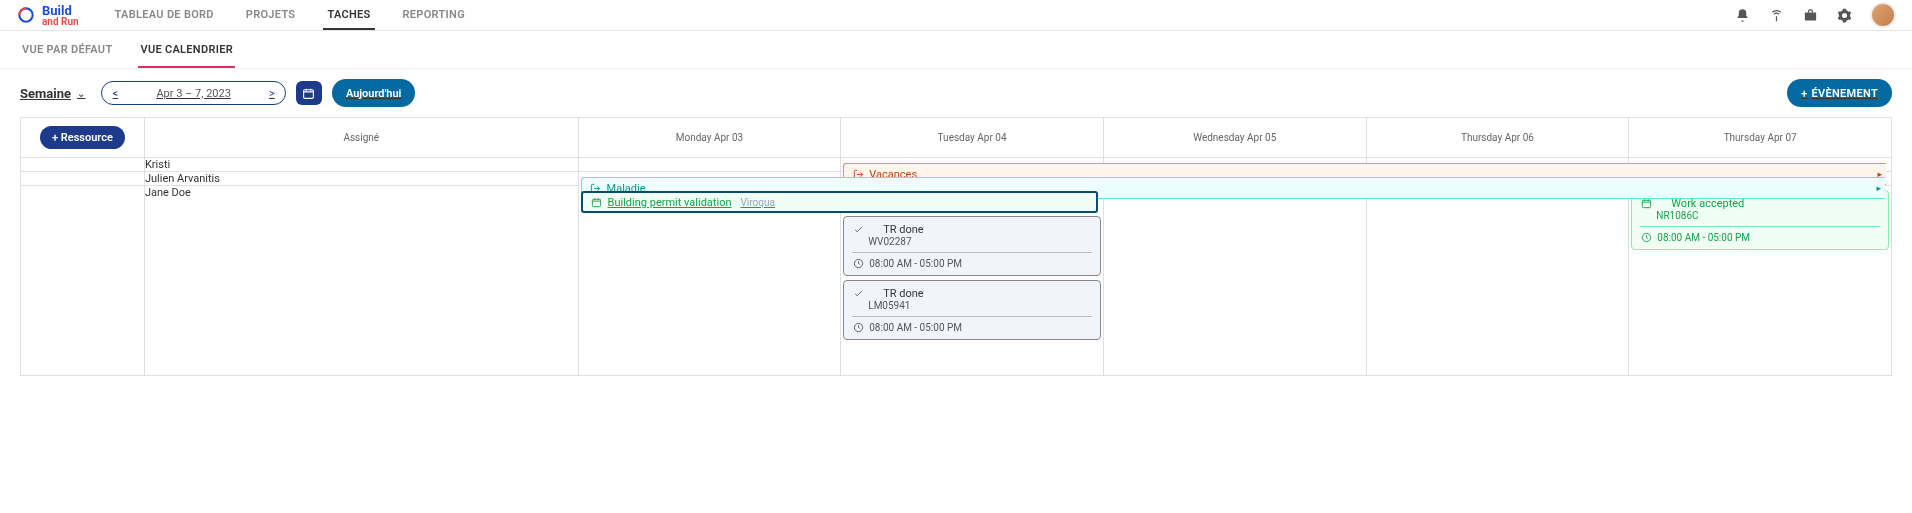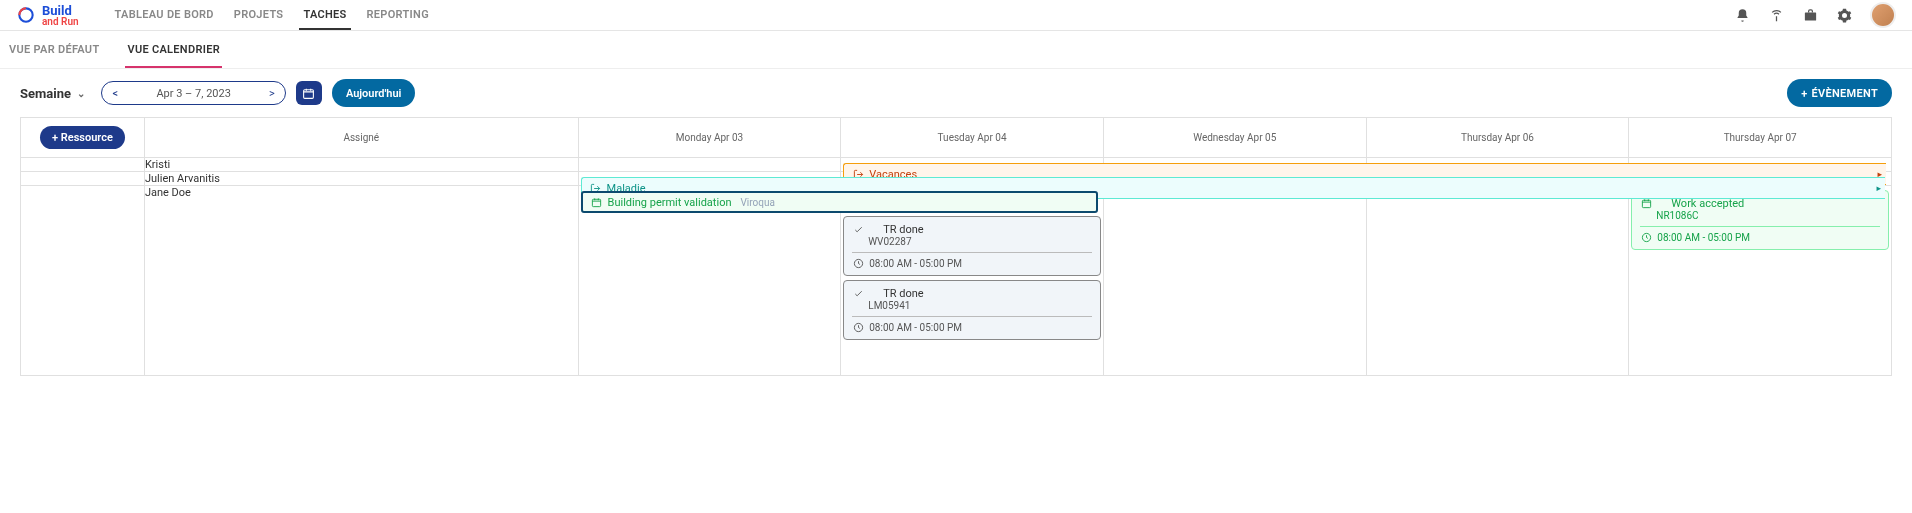--- a/index.html
+++ b/index.html
@@ -2,50 +2,50 @@
 <html><head>
 <meta charset="utf-8">
 <style>
 *{box-sizing:border-box;margin:0;padding:0;font-family:-apple-system,BlinkMacSystemFont,"Segoe UI",Roboto,Arial,sans-serif;}
 body{background:#fff;font-size:12px;color:#333;}
 .topbar{display:flex;align-items:center;height:31px;border-bottom:1px solid #e5e5e5;padding:0 16px;}
 .logo{display:flex;align-items:center;gap:6px;margin-right:32px;}
 .logo-icon svg{width:20px;height:20px;}
 .logo-text{font-size:13px;font-weight:700;color:#1d4ed8;line-height:1;}
 .logo-sub{font-size:10px;color:#ef4444;font-weight:600;line-height:1;}
-.nav-tabs{display:flex;gap:12px;align-items:center;height:100%;}
+.nav-tabs{display:flex;gap:24px;align-items:center;height:100%;}
 .nav-tab{color:#888;font-size:11px;font-weight:600;letter-spacing:.3px;padding:0 4px;height:100%;display:flex;align-items:center;cursor:pointer;border-bottom:2px solid transparent;}
 .nav-tab.active{color:#333;border-bottom-color:#333;}
 .topbar-right{margin-left:auto;display:flex;align-items:center;gap:18px;}
 .tb-icon{color:#555;cursor:pointer;width:16px;height:16px;display:flex;align-items:center;justify-content:center;}
 .avatar{width:26px;height:26px;border-radius:50%;background:linear-gradient(135deg,#e0a070 0%,#c08050 100%);border:2px solid #eee;}
-.subbar{display:flex;gap:24px;padding:12px 7px 0;border-bottom:1px solid #eee;}
+.subbar{display:flex;gap:24px;padding:12px 20px 0;border-bottom:1px solid #eee;}
 .subtab{font-size:11px;font-weight:600;letter-spacing:.3px;color:#888;padding:0 2px 10px;cursor:pointer;border-bottom:2px solid transparent;}
 .subtab.active{color:#333;border-bottom-color:#d6336c;}
-.toolbar{display:flex;align-items:center;padding:10px 20px;gap:10px;}
+.toolbar{display:flex;align-items:center;padding:10px 20px;gap:10px;text-decoration:underline;}
 .view-select{font-weight:700;font-size:13px;display:flex;align-items:center;gap:6px;cursor:pointer;}
 .chev{font-size:10px;color:#666;}
 .date-nav{display:flex;align-items:center;border:1px solid #1e3a8a;border-radius:14px;height:24px;overflow:hidden;margin-left:6px;}
 .arrow-btn{width:26px;height:100%;display:flex;align-items:center;justify-content:center;cursor:pointer;color:#1e3a8a;font-size:11px;}
 .date-range{padding:0 28px;font-size:11px;color:#555;}
 .cal-btn{width:26px;height:24px;border-radius:6px;background:#1e3a8a;color:#fff;display:flex;align-items:center;justify-content:center;cursor:pointer;}
 .today-btn,.evt-btn{background:#0369a1;color:#fff;border-radius:14px;height:28px;padding:0 14px;font-size:11px;font-weight:600;display:flex;align-items:center;gap:4px;cursor:pointer;border:none;}
 .evt-btn{margin-left:auto;letter-spacing:.3px;}
 .cal-wrap{padding:0 20px 20px;}
 .cal-table{width:100%;border:1px solid #e0e0e0;border-collapse:collapse;table-layout:fixed;}
 .cal-table th,.cal-table td{border:1px solid #e0e0e0;}
 .cal-table thead th{font-size:10px;font-weight:400;color:#666;padding:8px 6px;background:#fff;text-align:center;}
 .col-res{width:100px;}
 .col-assn{width:350px;text-align:center;}
 .col-day{width:212px;}
 .add-res-btn{background:#1e3a8a;color:#fff;border:none;border-radius:12px;padding:5px 12px;font-size:11px;font-weight:600;cursor:pointer;}
 .cal-table td{vertical-align:top;padding:0;}
 .row-label{font-size:11px;padding:6px 8px;text-align:left;}
 .day-cell{position:relative;min-height:34px;padding:4px;}
-.bar{position:absolute;top:5px;left:2px;height:22px;border-radius:3px;display:flex;align-items:center;padding:0 8px;font-size:11px;gap:5px;}
+.bar{position:absolute;top:5px;left:2px;height:22px;border-radius:3px;display:flex;align-items:center;padding:0 8px;font-size:11px;gap:5px;text-decoration:underline;}
 .bar-vac{background:#fff5eb;border:1px solid #f59e0b;color:#c2410c;width:calc(400% - 4px);border-right:none;border-top-right-radius:0;border-bottom-right-radius:0;}
 .bar-vac::after{content:"▸";position:absolute;right:4px;font-size:9px;color:#c2410c;}
 .bar-mal{background:#ecfdfd;border:1px solid #5eead4;color:#0d9488;width:calc(500% - 4px);border-right:none;border-top-right-radius:0;border-bottom-right-radius:0;}
 .bar-mal::after{content:"▸";position:absolute;right:4px;font-size:9px;color:#0d9488;}
 .bar-bp{background:#f0fdf4;border:2px solid #0c4a6e;color:#16a34a;width:calc(200% - 6px);}
 .bar-bp .sub{color:#94a3b8;font-size:10px;margin-left:4px;}
 .ev-card{border:1px solid #888;border-radius:4px;background:#f1f5f9;margin:4px 2px;padding:6px 8px;font-size:11px;}
 .ev-card.green{border-color:#86efac;background:#f0fdf4;color:#16a34a;}
 .ev-title{display:flex;align-items:center;gap:19px;font-size:11px;}
 .ev-sub{font-size:10px;padding-left:16px;color:#555;}

